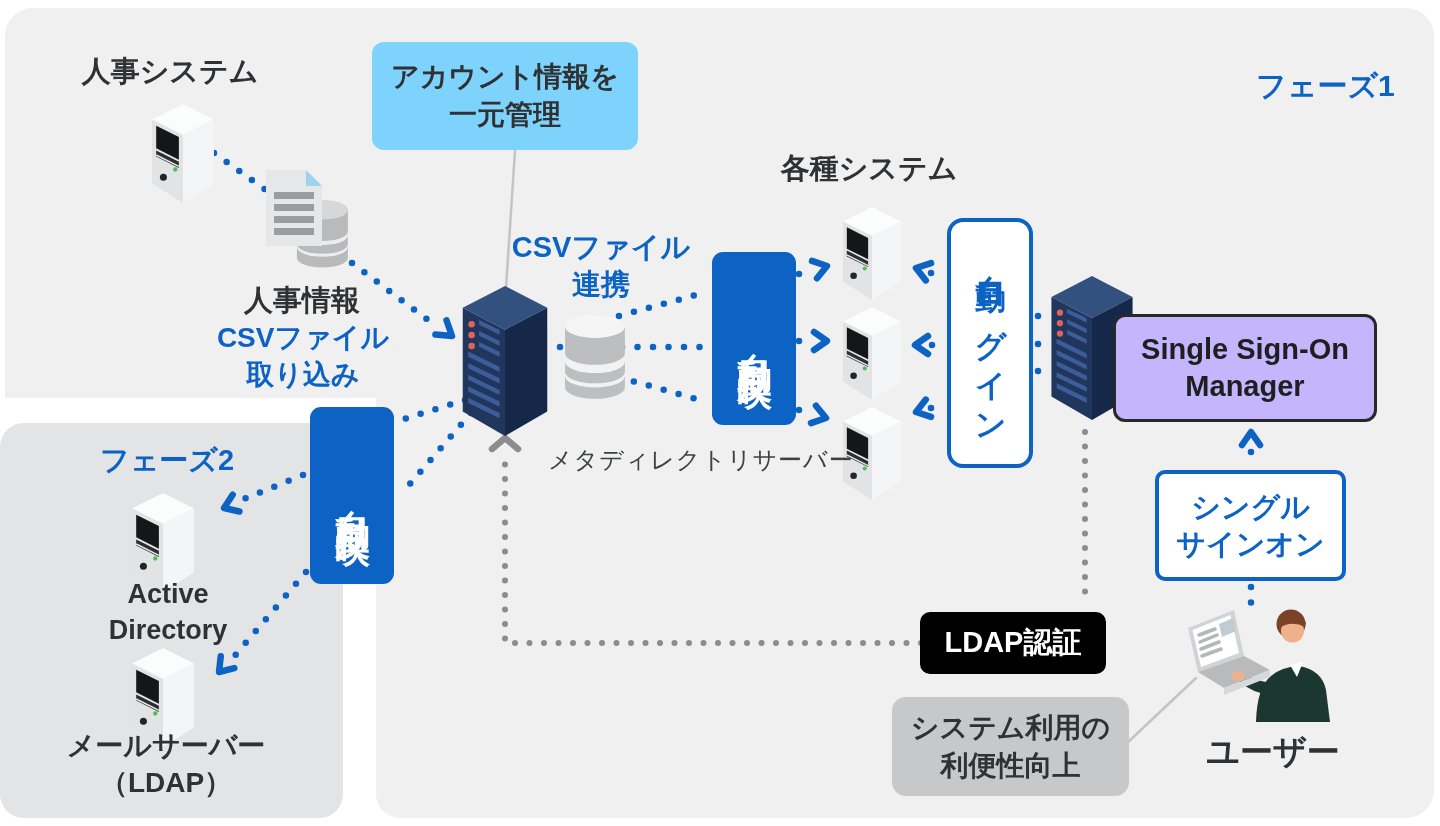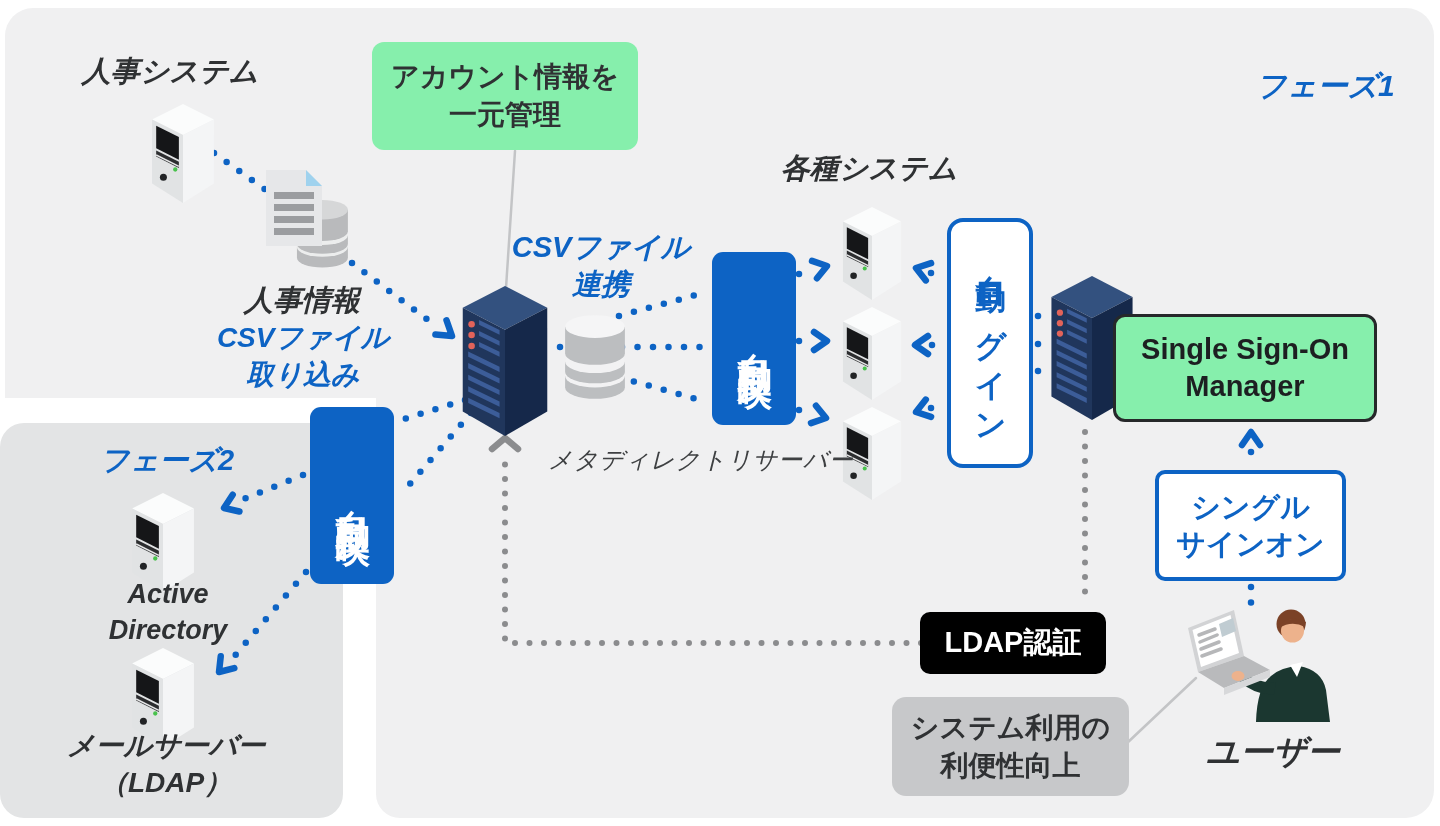--- a/index.html
+++ b/index.html
@@ -4,36 +4,36 @@
 <style>
   html,body{margin:0;padding:0;background:#ffffff;}
   #canvas{position:relative;width:1440px;height:826px;background:#ffffff;overflow:hidden;
           font-family:"Liberation Sans","DejaVu Sans",sans-serif;}
   .abs{position:absolute;}
   
   .card-top{left:5px;top:8px;width:1429px;height:390px;background:#f0f0f1;border-radius:28px 28px 0 0;}
   .card-right{left:376px;top:300px;width:1058px;height:518px;background:#f0f0f1;border-radius:0 0 28px 24px;}
   .phase2-card{left:0px;top:423px;width:343px;height:395px;background:#e3e4e5;border-radius:24px;}
   
-  .lbl{position:absolute;white-space:nowrap;color:#2f3133;font-weight:700;font-style:italic;}
+  .lbl{position:absolute;white-space:nowrap;color:#2f3133;font-weight:700;}
   .ctr{transform:translateX(-50%);text-align:center;}
   .blue{color:#0d63c4;}
   .reg{font-weight:400;color:#3e4042;}
   
   .box{position:absolute;display:flex;align-items:center;justify-content:center;
        text-align:center;font-weight:700;box-sizing:border-box;}
-  .acct-box{left:372px;top:42px;width:266px;height:108px;background:#86efac;border-radius:12px;
+  .acct-box{left:372px;top:42px;width:266px;height:108px;background:#7dd3fc;border-radius:12px;
             font-size:28px;line-height:38px;color:#2f3133;}
   .vbox{background:#0d63c4;border-radius:11px;color:#ffffff;}
   .vtext{writing-mode:vertical-rl;text-orientation:upright;letter-spacing:7px;font-weight:700;}
   .box1{left:712px;top:252px;width:84px;height:173px;font-size:35px;}
   .box2{left:310px;top:407px;width:84px;height:177px;font-size:35px;}
   .autologin{left:947px;top:218px;width:86px;height:250px;background:#ffffff;border:4px solid #0d63c4;
              border-radius:16px;color:#0d63c4;font-size:31px;}
-  .manager{left:1113px;top:314px;width:264px;height:108px;background:#86efac;border:3px solid #26282a;
+  .manager{left:1113px;top:314px;width:264px;height:108px;background:#c4b5fd;border:3px solid #26282a;
            border-radius:12px;font-size:29px;line-height:37px;color:#1d1f21;}
   .ssobox{left:1155px;top:470px;width:191px;height:111px;background:#ffffff;border:4px solid #0d63c4;
           border-radius:10px;color:#0d63c4;font-size:29px;line-height:37px;}
   .ldapbox{left:920px;top:612px;width:186px;height:62px;background:#000000;border-radius:10px;
            color:#ffffff;font-size:29px;}
   .sysbox{left:892px;top:697px;width:237px;height:99px;background:#c7c8ca;border-radius:14px;
           font-size:28px;line-height:38px;color:#2f3133;}
   svg{display:block;}
   #wires{left:0;top:0;pointer-events:none;}
 </style>

